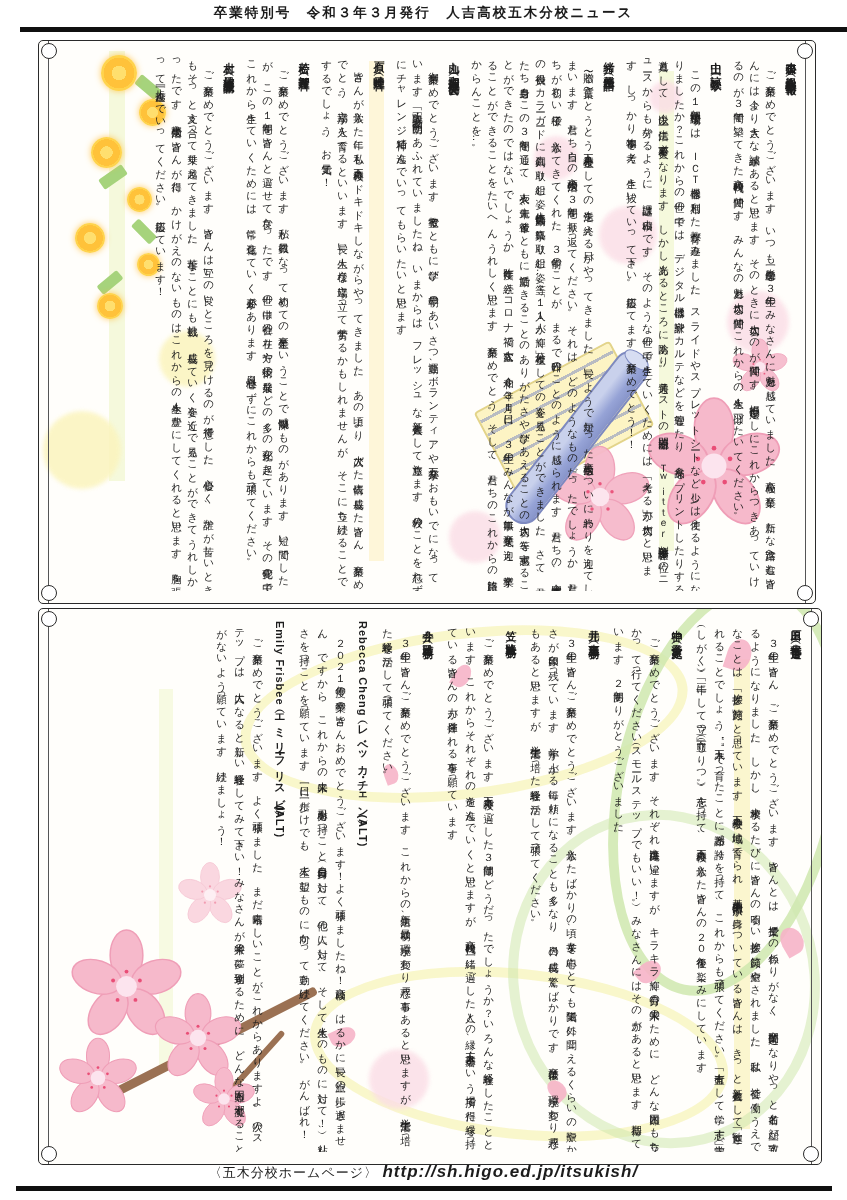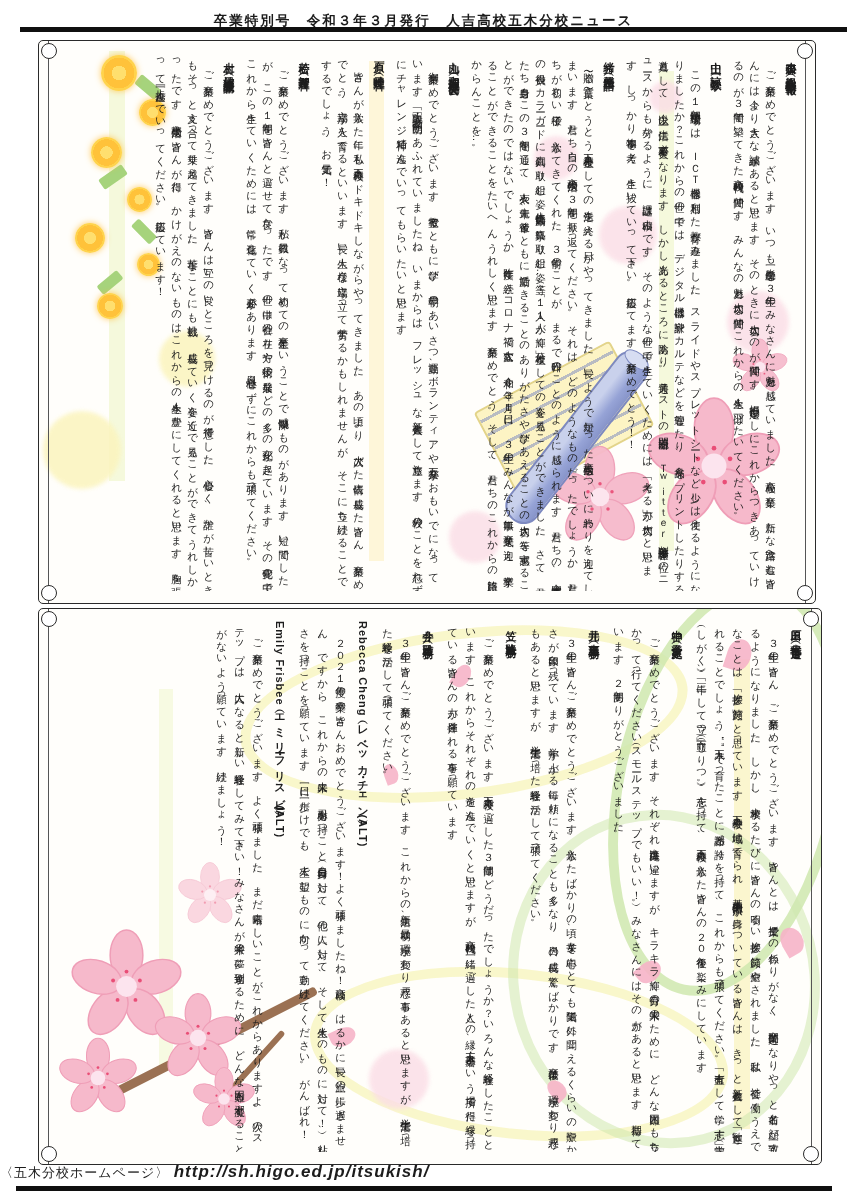--- a/index.html
+++ b/index.html
@@ -1,24 +1,24 @@
 <!DOCTYPE html>
 <html lang="ja"><head>
 <meta charset="utf-8">
 <style>
   html,body{margin:0;padding:0;background:#fff;}
   .page{position:relative;width:847px;height:1200px;background:#fff;overflow:hidden;
         font-family:"Liberation Sans","DejaVu Sans",sans-serif;color:#1c1c1c;}
   
-  .masthead{position:absolute;top:12px;left:0;width:100%;text-align:center;
+  .masthead{position:absolute;top:4px;left:0;width:100%;text-align:center;
             font-size:13.5px;font-weight:bold;letter-spacing:2px;}
   .rule{position:absolute;background:#101010;}
   .rule.top{left:20px;top:27px;width:827px;height:5px;}
   .rule.bottom{left:16px;top:1186px;width:816px;height:5px;}
-  .sitefoot{position:absolute;top:1162px;left:0;width:100%;text-align:left;}
+  .sitefoot{position:absolute;top:1162px;left:0;width:100%;text-align:center;}
   .sitefoot .lbl{font-size:13px;letter-spacing:1px;}
   .sitefoot .url{font-size:17px;font-style:italic;font-weight:bold;letter-spacing:1px;}
   
   .panel{position:absolute;border:1.6px solid #2a2a2a;border-radius:5px;background:#fffefb;overflow:hidden;}
   .panel.p1{left:38px;top:40px;width:776px;height:562px;}
   .panel.p2{left:38px;top:608px;width:782px;height:555px;}
   .edge{position:absolute;top:0;bottom:0;width:0;border-left:1px solid #555;z-index:2;}
   .edge.l{left:9px;} .edge.r{right:9px;}
   .curl{position:absolute;width:14px;height:14px;border:1.6px solid #2a2a2a;border-radius:50%;
         background:#fff;z-index:6;}

